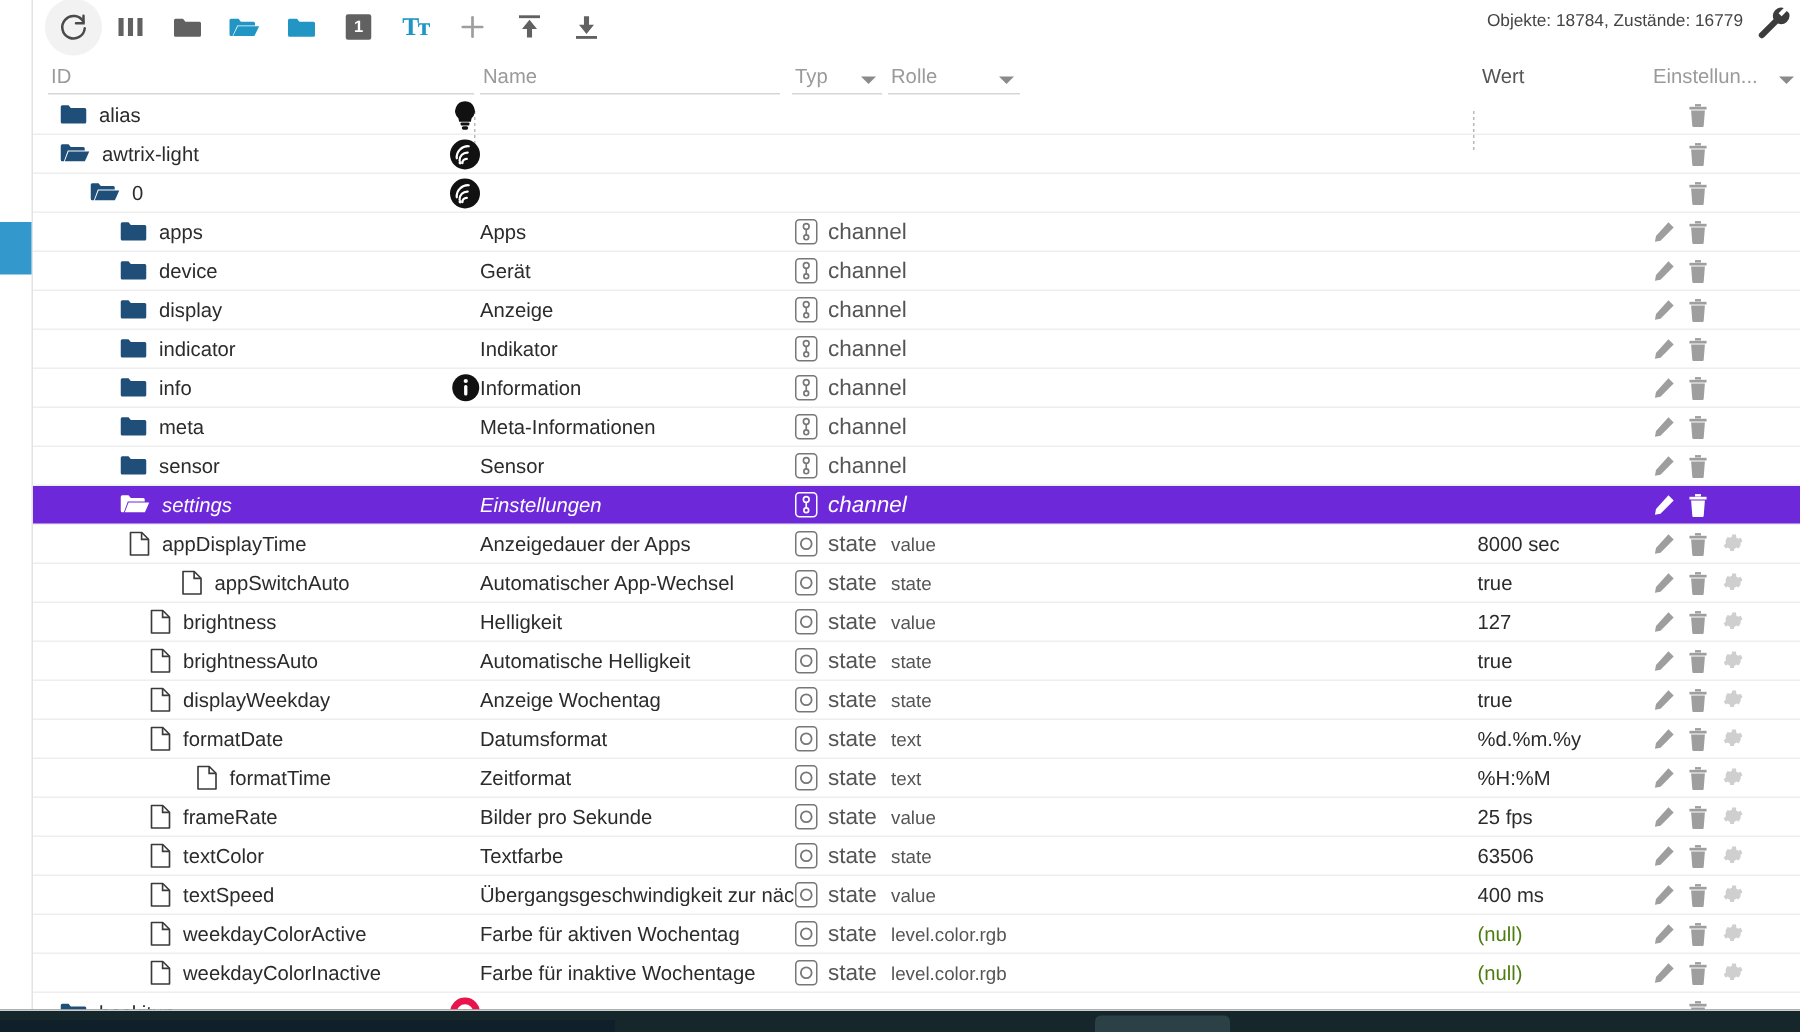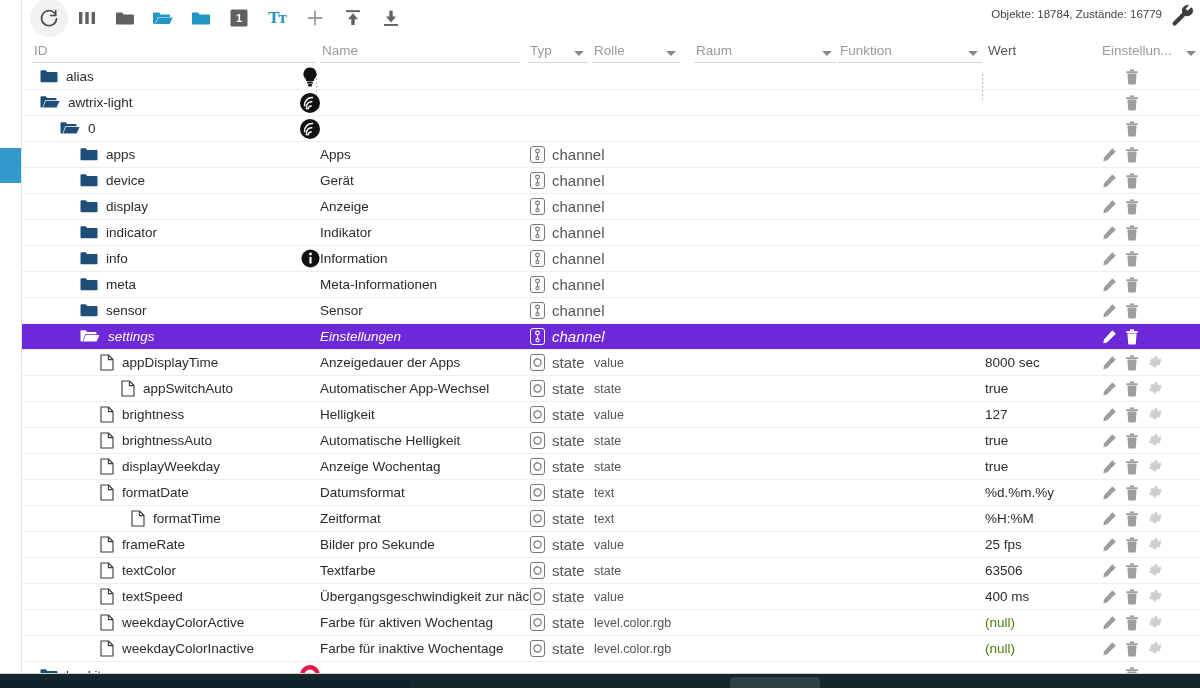--- a/index.html
+++ b/index.html
@@ -217,30 +217,20 @@
   <div class="fcell" style="left:528px;width:60px;">
     <span class="flabel">Typ</span>
     <div class="fline" style="width:60px;"></div>
     <div class="fcaret" style="left:46px;"></div>
   </div>
   <div class="fcell" style="left:592px;width:88px;">
     <span class="flabel">Rolle</span>
     <div class="fline" style="width:88px;"></div>
     <div class="fcaret" style="left:74px;"></div>
   </div>
-  <div class="fcell" style="left:694px;width:142px;">
-    <span class="flabel">Raum</span>
-    <div class="fline" style="width:142px;"></div>
-    <div class="fcaret" style="left:128px;"></div>
-  </div>
-  <div class="fcell" style="left:838px;width:144px;">
-    <span class="flabel">Funktion</span>
-    <div class="fline" style="width:144px;"></div>
-    <div class="fcaret" style="left:130px;"></div>
-  </div>
   <div class="fcell" style="left:986px;width:96px;color:#555;">
     <span class="flabel">Wert</span>
   </div>
   <div class="fcell" style="left:1100px;width:96px;">
     <span class="flabel">Einstellun...</span>
     <div class="fcaret" style="left:86px;"></div>
   </div>
   <div class="vdots" style="left:316px;"></div>
   <div class="vdots" style="left:982px;"></div>
 </div>
@@ -562,21 +552,21 @@
           <path d="M10.3 1.2 13.8 4.7 5 13.5 1.3 14.2 2 10.4z" fill="#ffffff"></path>
         </svg>
         <svg class="ico act-ico" width="14" height="16" viewBox="0 0 14 16">
           <rect x="1.3" y="2.2" width="11.4" height="1.8" fill="#ffffff"></rect>
           <rect x="5" y="0.4" width="4" height="1.6" fill="#ffffff"></rect>
           <path d="M2.4 4.6h9.2l-.8 10.2a.8.8 0 0 1-.8.8H4a.8.8 0 0 1-.8-.8z" fill="#ffffff"></path>
         </svg>
       </div>
     </div>
     <div class="row">
-      <div class="c-id" style="left: 78px;">
+      <div class="c-id" style="left: 64px;">
         <svg class="ico" width="14" height="17" viewBox="0 0 14 17">
           <path d="M1 1h7.5L13 5.5V16H1z" fill="#ffffff" stroke="#3a3a3a" stroke-width="1.1" stroke-linejoin="round"></path>
           <path d="M8.4 1.2v4.4H12.8" fill="none" stroke="#3a3a3a" stroke-width="1.1"></path>
         </svg>
         <span>appDisplayTime</span>
       </div>
       <div class="c-name">Anzeigedauer der Apps</div>
       <div class="c-type">
         <span class="badge">
           <svg width="11" height="11" viewBox="0 0 11 11">

